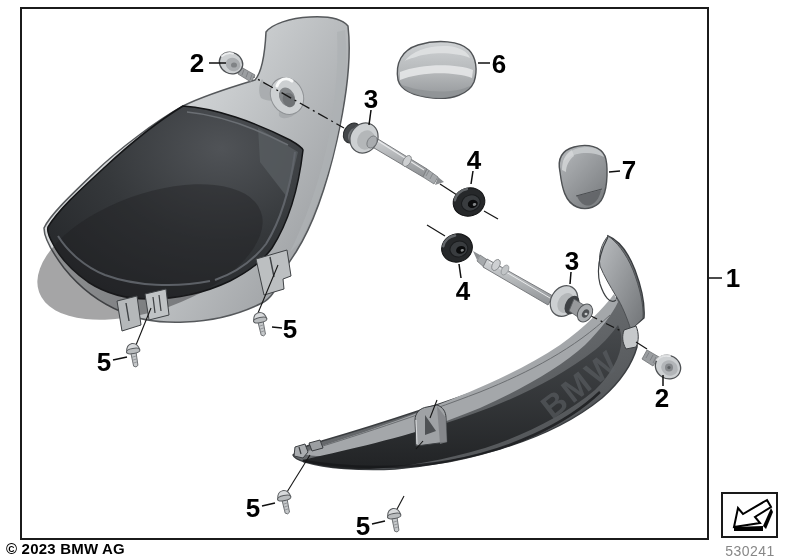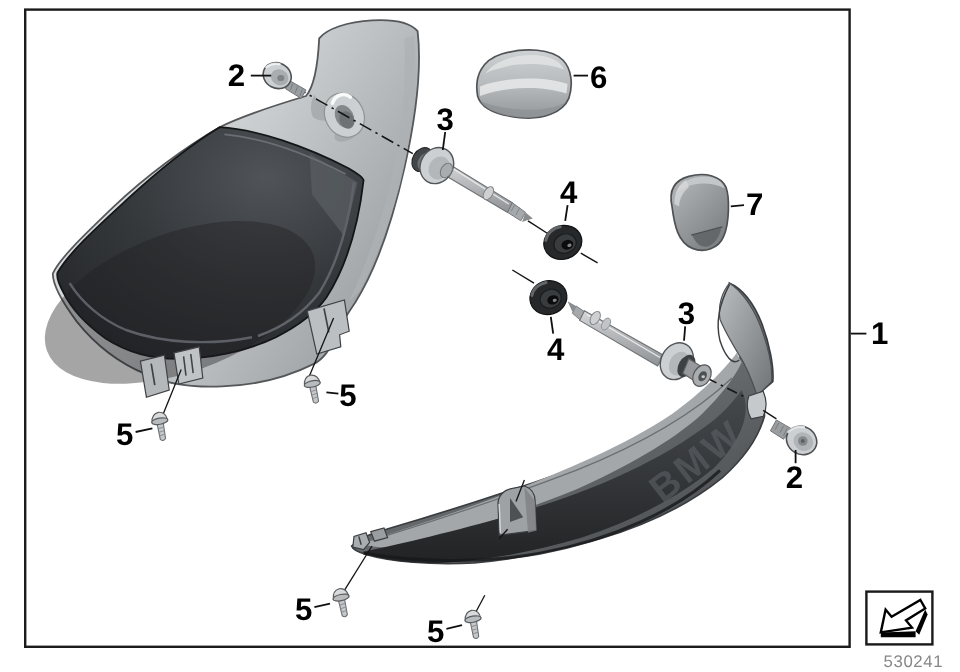--- a/index.html
+++ b/index.html
@@ -17,21 +17,21 @@
   .copyright{
     position:absolute;left:6px;top:540px;font-size:15px;font-weight:bold;color:#000;
     letter-spacing:0.2px;
   }
   .stamp{
     position:absolute;left:721px;top:492px;width:57px;height:46px;
     border:2px solid #1a1a1a;box-sizing:border-box;background:#fff;
     display:flex;align-items:center;justify-content:center;
   }
   .stamp-number{
-    position:absolute;left:714px;top:543px;width:72px;text-align:right;
+    position:absolute;left:714px;top:543px;width:72px;text-align:center;
     font-size:14px;color:#878787;letter-spacing:0.5px;
   }
 </style>
 </head>
 <body>
 
 <div class="page">
 
   <svg class="diagram" width="800" height="560" viewBox="0 0 800 560">
     <defs>
@@ -310,20 +310,21 @@
       <div class="callout" style="left: 474px; top: 160px;">4</div>
       <div class="callout" style="left: 463px; top: 291px;">4</div>
       <div class="callout" style="left: 104px; top: 362px;">5</div>
       <div class="callout" style="left: 290px; top: 329px;">5</div>
       <div class="callout" style="left: 253px; top: 508px;">5</div>
       <div class="callout" style="left: 363px; top: 526px;">5</div>
       <div class="callout" style="left: 499px; top: 64px;">6</div>
       <div class="callout" style="left: 629px; top: 170px;">7</div>
     </div>
 
+  <div class="copyright">© 2023 BMW AG</div>
 
   <div class="stamp">
     <svg width="49" height="38" viewBox="0 0 49 38">
       <path d="M38,30 L46,12 L48,16 L41,33 Z" fill="#000"></path>
       <path d="M9,31 L38,30 L38,35 L9,35 Z" fill="#000"></path>
       <path d="M42,4 L46,11 L30,21 L35,27 L9,31 L13,12 L18,18 Z" fill="#ffffff" stroke="#000" stroke-width="2" stroke-linejoin="miter"></path>
     </svg>
   </div>
   <div class="stamp-number">530241</div>
 

